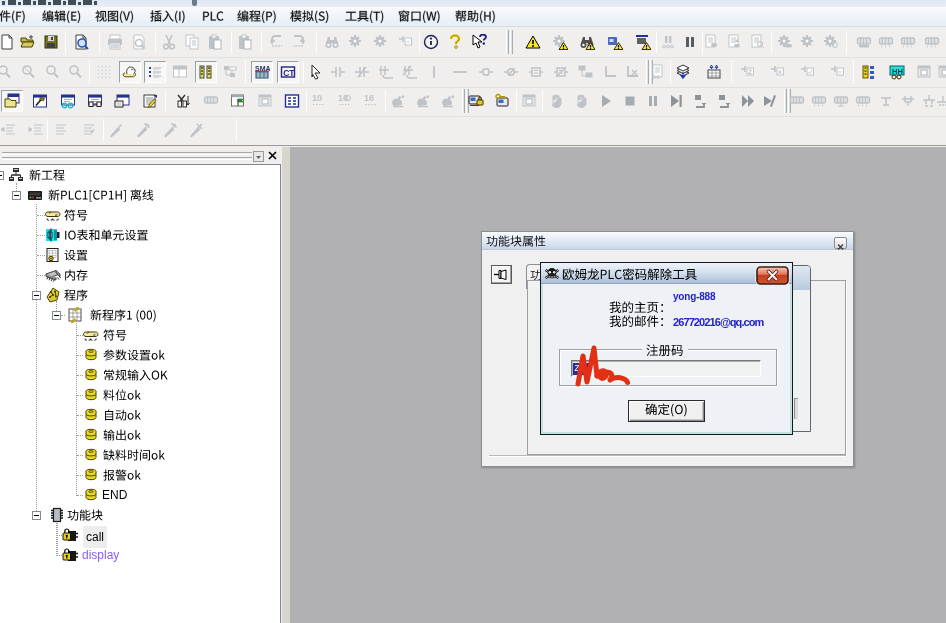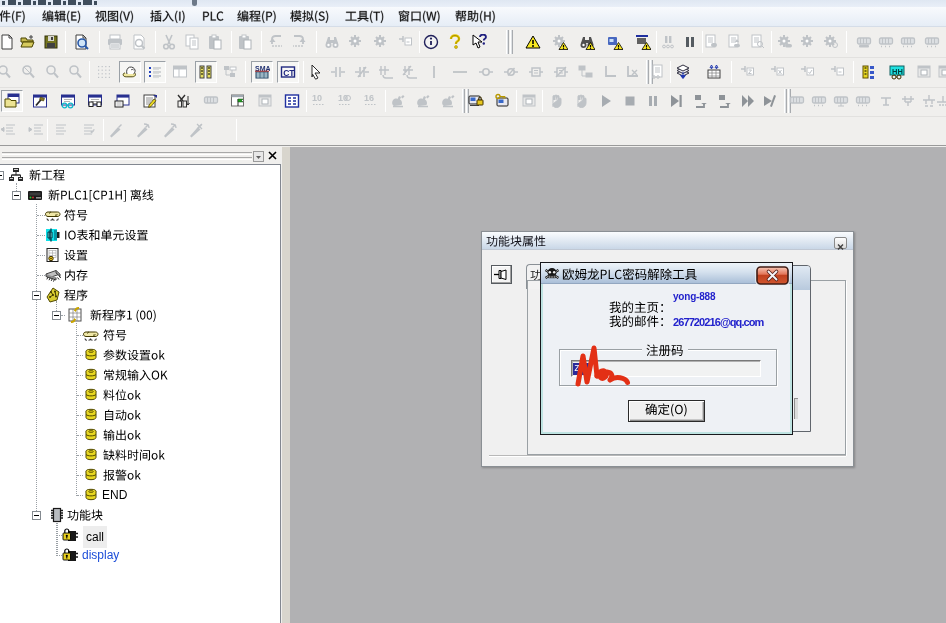--- a/index.html
+++ b/index.html
@@ -977,21 +977,21 @@
     <path d="M0.9 6.6V10.5L4.5 10.0V10.7H5.2V6.6H4.5V9.3L3.4 9.4V5.7H5.4V4.9H3.4V2.7H5.2V1.9H2.1C2.2 1.5 2.3 1 2.4 0.6L1.6 0.5C1.4 1.7 0.9 3 0.3 3.9C0.6 4 0.9 4.2 1.1 4.3C1.3 3.9 1.6 3.3 1.8 2.7H2.6V4.9H0.5V5.7H2.6V9.5L1.6 9.6V6.6ZM9.8 6.0H8.5C8.5 5.6 8.6 5.1 8.6 4.7V3.4H9.8ZM7.7 0.5V2.5H6.0V3.4H7.7V4.7C7.7 5.1 7.7 5.6 7.6 6.0H5.7V6.9H7.6C7.3 8.4 6.8 9.8 5.3 10.9C5.6 11 5.9 11.3 6 11.5C7.4 10.4 8.1 9 8.3 7.5C8.9 9.3 9.8 10.7 11 11.5C11.1 11.3 11.4 10.9 11.7 10.7C10.4 10 9.5 8.6 9 6.9H11.4V6.0H10.6V2.5H8.6V0.5Z M12.6 1.4C13 2.3 13.2 3.4 13.3 4.1L14 3.9C13.9 3.2 13.7 2.1 13.3 1.2ZM16.5 1.2C16.4 2 16 3.2 15.7 3.9L16.3 4.1C16.6 3.4 17 2.3 17.3 1.4ZM18.2 2.0C18.9 2.4 19.7 3 20.1 3.5L20.6 2.8C20.2 2.4 19.3 1.7 18.6 1.3ZM17.6 5.0C18.3 5.4 19.2 6 19.6 6.4L20 5.7C19.6 5.3 18.7 4.7 18 4.3ZM12.6 4.5V5.4H14.3C13.8 6.7 13.1 8.3 12.4 9.1C12.5 9.3 12.7 9.7 12.8 10.0C13.4 9.2 14 7.9 14.5 6.6V11.5H15.3V6.6C15.8 7.2 16.3 8.2 16.5 8.6L17.1 7.9C16.9 7.5 15.7 5.9 15.3 5.5V5.4H17.3V4.5H15.3V0.5H14.5V4.5ZM17.3 8.1 17.4 9 21.2 8.3V11.5H22.0V8.1L23.6 7.8L23.4 7.0L22 7.3V0.5H21.2V7.4Z M29.7 5.1C30.3 6.1 31.1 7.3 31.5 8.1L32.3 7.6C31.9 6.9 31.1 5.7 30.4 4.7ZM27.9 5.7V8.5H25.8V5.7ZM27.9 4.9H25.8V2.3H27.9ZM25 1.5V10.3H25.8V9.3H28.7V1.5ZM33.2 0.5V2.9H29.3V3.8H33.2V10.2C33.2 10.4 33.1 10.5 32.8 10.5C32.6 10.5 31.7 10.5 30.7 10.5C30.9 10.7 31 11.1 31.1 11.4C32.3 11.4 33 11.4 33.5 11.2C33.9 11.1 34.1 10.8 34.1 10.2V3.8H35.5V2.9H34.1V0.5Z M37.1 3.2V11.5H38.0V3.2ZM37.3 1.1C37.8 1.6 38.4 2.4 38.7 2.8L39.5 2.4C39.2 1.8 38.5 1.1 38 0.6ZM40.5 7.0H43.4V8.6H40.5ZM40.5 4.7H43.4V6.3H40.5ZM39.7 3.9V9.4H44.3V3.9ZM40.2 1.2V2.0H46.0V10.4C46 10.6 46 10.6 45.8 10.6C45.7 10.6 45.2 10.7 44.7 10.6C44.8 10.9 44.9 11.2 45 11.5C45.7 11.5 46.2 11.5 46.5 11.3C46.8 11.2 47 10.9 47 10.4V1.2Z M51.6 10.7C53.2 10.7 54.6 9.5 54.6 7.3C54.6 5.1 53.2 3.9 51.6 3.9C50 3.9 48.6 5.1 48.6 7.3C48.6 9.5 50 10.7 51.6 10.7ZM51.6 9.8C50.5 9.8 49.8 8.8 49.8 7.3C49.8 5.8 50.5 4.8 51.6 4.8C52.8 4.8 53.5 5.8 53.5 7.3C53.5 8.8 52.8 9.8 51.6 9.8Z M56.4 10.6H57.5V8.8L58.7 7.4L60.6 10.6H61.8L59.3 6.7L61.5 4.0H60.3L57.5 7.5H57.5V1.0H56.4Z" fill="#000"></path>
   </svg>
 <svg style="position:absolute;left:103px;top:468.5px" width="39" height="16">
     <path d="M5.1 0.9V11.5H6.0V5.8H6.3C6.8 7.1 7.4 8.2 8.2 9.2C7.6 9.9 6.9 10.5 6 10.9C6.3 11.1 6.5 11.3 6.6 11.5C7.5 11.1 8.2 10.5 8.8 9.9C9.4 10.6 10.1 11.1 10.9 11.5C11.1 11.3 11.4 10.9 11.6 10.7C10.8 10.4 10 9.9 9.4 9.2C10.2 8 10.8 6.6 11.1 5.2L10.5 5.0L10.4 5.0H6.0V1.7H9.8C9.8 2.8 9.7 3.3 9.5 3.4C9.4 3.5 9.3 3.5 9 3.5C8.8 3.5 8 3.5 7.2 3.5C7.4 3.7 7.5 4 7.5 4.2C8.3 4.2 9 4.3 9.4 4.2C9.8 4.2 10.1 4.1 10.3 3.9C10.6 3.6 10.7 3 10.7 1.3C10.8 1.1 10.8 0.9 10.8 0.9ZM7.2 5.8H10.1C9.8 6.8 9.3 7.7 8.8 8.5C8.1 7.7 7.6 6.8 7.2 5.8ZM2.3 0.5V2.9H0.6V3.8H2.3V6.3L0.4 6.8L0.6 7.8L2.3 7.3V10.4C2.3 10.6 2.2 10.7 2 10.7C1.8 10.7 1.2 10.7 0.5 10.7C0.7 10.9 0.8 11.3 0.8 11.5C1.8 11.5 2.3 11.5 2.7 11.4C3 11.2 3.2 11 3.2 10.4V7.0L4.6 6.6L4.5 5.7L3.2 6.1V3.8H4.5V2.9H3.2V0.5Z M14.3 8.2V8.7H21.7V8.2ZM14.3 7.2V7.7H21.7V7.2ZM14.2 9.3V11.5H15.1V11.2H21.0V11.5H21.8V9.3ZM15.1 10.6V9.8H21.0V10.6ZM17.3 5.4C17.4 5.6 17.5 5.8 17.6 6.0H12.8V6.7H23.2V6.0H18.6C18.5 5.8 18.3 5.4 18.1 5.2ZM13.8 1.9C13.6 2.5 13.1 3.2 12.4 3.7C12.6 3.8 12.8 4 12.9 4.2C13.1 4 13.3 3.9 13.4 3.7V5.4H14.1V5.1H15.9C15.9 5.2 16 5.4 16 5.5C16.3 5.5 16.7 5.5 16.8 5.5C17.1 5.5 17.3 5.4 17.4 5.3C17.6 5 17.7 4.4 17.8 2.7C17.8 2.6 17.8 2.4 17.8 2.4H14.4L14.5 2.1L14.4 2.0H14.8V1.6H16.2V2.0H17.0V1.6H18.3V1.0H17.0V0.5H16.2V1.0H14.8V0.5H14.1V1.0H12.6V1.6H14.1V2.0ZM19.6 0.5C19.3 1.5 18.7 2.5 17.9 3.1C18.1 3.2 18.4 3.4 18.5 3.6C18.8 3.3 19 3 19.3 2.7C19.5 3.2 19.8 3.6 20.2 4.0C19.7 4.4 19 4.7 18.3 4.9C18.4 5 18.7 5.4 18.7 5.5C19.5 5.3 20.2 4.9 20.8 4.5C21.4 5 22.2 5.4 23 5.7C23.1 5.4 23.4 5.1 23.5 5.0C22.7 4.8 22 4.5 21.4 4.0C21.9 3.5 22.3 2.9 22.5 2.1H23.4V1.5H20.0C20.2 1.2 20.3 0.9 20.4 0.6ZM21.7 2.1C21.5 2.7 21.2 3.2 20.8 3.6C20.4 3.1 20 2.7 19.7 2.1ZM17 3.0C16.9 4.2 16.9 4.7 16.8 4.8C16.7 4.9 16.6 4.9 16.5 4.9L16.2 4.9V3.3H13.8L14.1 3.0ZM14.1 3.8H15.5V4.6H14.1Z M27.6 10.7C29.2 10.7 30.6 9.5 30.6 7.3C30.6 5.1 29.2 3.9 27.6 3.9C26 3.9 24.6 5.1 24.6 7.3C24.6 9.5 26 10.7 27.6 10.7ZM27.6 9.8C26.5 9.8 25.8 8.8 25.8 7.3C25.8 5.8 26.5 4.8 27.6 4.8C28.8 4.8 29.5 5.8 29.5 7.3C29.5 8.8 28.8 9.8 27.6 9.8Z M32.4 10.6H33.5V8.8L34.7 7.4L36.6 10.6H37.8L35.3 6.7L37.5 4.0H36.3L33.5 7.5H33.5V1.0H32.4Z" fill="#000"></path>
   </svg>
 <div class="abs" style="left:102px;top:488px;font-size:12px;color:#000">END</div>
 <svg style="position:absolute;left:67px;top:508.5px" width="38" height="16">
     <path d="M0.5 8.4 0.7 9.3C2 9 3.7 8.5 5.3 8.0L5.2 7.1L3.3 7.7V2.8H5.0V1.9H0.6V2.8H2.4V7.9C1.7 8.1 1 8.3 0.5 8.4ZM7.2 0.7C7.2 1.5 7.2 2.4 7.1 3.2H5.1V4.1H7.1C6.9 7 6.3 9.4 3.7 10.8C3.9 11 4.2 11.3 4.3 11.5C7.1 10 7.8 7.3 8 4.1H10.4C10.2 8.4 10 10 9.7 10.4C9.5 10.5 9.4 10.6 9.2 10.6C8.9 10.6 8.2 10.5 7.5 10.5C7.6 10.7 7.7 11.1 7.8 11.4C8.4 11.4 9.1 11.4 9.5 11.4C9.9 11.4 10.2 11.3 10.5 10.9C10.9 10.4 11.1 8.6 11.3 3.7C11.3 3.6 11.3 3.2 11.3 3.2H8.0C8.1 2.4 8.1 1.5 8.1 0.7Z M16.6 5.5V6.6H14.0V5.5ZM13.2 4.8V11.5H14.0V9.1H16.6V10.5C16.6 10.6 16.6 10.7 16.4 10.7C16.2 10.7 15.7 10.7 15.2 10.7C15.3 10.9 15.4 11.2 15.5 11.5C16.2 11.5 16.7 11.5 17.1 11.3C17.4 11.2 17.5 10.9 17.5 10.5V4.8ZM14 7.3H16.6V8.4H14.0ZM22.3 1.4C21.6 1.7 20.5 2.2 19.5 2.5V0.5H18.6V4.5C18.6 5.5 18.9 5.7 20.1 5.7C20.3 5.7 21.9 5.7 22.1 5.7C23.1 5.7 23.4 5.4 23.4 3.9C23.2 3.8 22.8 3.7 22.7 3.5C22.6 4.7 22.5 4.9 22 4.9C21.7 4.9 20.4 4.9 20.1 4.9C19.6 4.9 19.5 4.9 19.5 4.5V3.3C20.7 2.9 21.9 2.5 22.9 2.1ZM22.4 6.7C21.7 7.2 20.6 7.6 19.5 8.0V6.1H18.6V10.1C18.6 11.1 18.9 11.4 20.1 11.4C20.3 11.4 21.9 11.4 22.2 11.4C23.2 11.4 23.4 11 23.6 9.4C23.3 9.3 23 9.2 22.8 9.0C22.7 10.4 22.6 10.6 22.1 10.6C21.8 10.6 20.4 10.6 20.2 10.6C19.6 10.6 19.5 10.5 19.5 10.2V8.7C20.7 8.4 22.1 7.9 23 7.4ZM13 3.9C13.3 3.8 13.7 3.8 17 3.5C17.1 3.8 17.2 4 17.2 4.2L18 3.8C17.8 3.1 17.1 2 16.5 1.2L15.7 1.5C16 1.9 16.3 2.4 16.6 2.8L14 3.0C14.5 2.4 15 1.5 15.4 0.7L14.5 0.5C14.1 1.4 13.5 2.3 13.3 2.6C13.1 2.8 12.9 3 12.7 3.1C12.8 3.3 13 3.7 13 3.9Z M33.7 6.0H31.8C31.9 5.6 31.9 5.1 31.9 4.7V3.4H33.7ZM31 0.6V2.5H28.8V3.4H31.0V4.7C31 5.1 31 5.6 30.9 6.0H28.5V6.9H30.8C30.5 8.4 29.6 9.8 27.5 10.9C27.7 11 28 11.3 28.1 11.5C30.3 10.4 31.3 8.9 31.6 7.2C32.3 9.2 33.3 10.8 35 11.5C35.1 11.3 35.4 10.9 35.6 10.8C34 10.1 32.9 8.7 32.4 6.9H35.4V6.0H34.6V2.5H31.9V0.6ZM24.4 8.6 24.8 9.5C25.8 9 27.2 8.4 28.5 7.8L28.2 7.0L26.9 7.6V4.2H28.2V3.4H26.9V0.6H26.1V3.4H24.6V4.2H26.1V8.0C25.5 8.2 24.9 8.4 24.4 8.6Z" fill="#000"></path>
   </svg>
 <div class="abs" style="left:83px;top:526px;font-size:12px;color:#000000;background:#ededed;padding:4px 3px;line-height:14px">call</div>
-<div class="abs" style="left:82px;top:548px;font-size:12px;color:#1d4ed8">display</div>
+<div class="abs" style="left:82px;top:548px;font-size:12px;color:#8b5cf6">display</div>
 <div class="abs" style="left:481px;top:231px;width:373px;height:236px;background:#f0f0f0;border:1px solid #8a8f94;box-shadow:1px 1px 2px rgba(0,0,0,0.25)">
     <div class="abs" style="left:0;top:0;width:371px;height:18px;background:linear-gradient(#fafcfe,#c9d7e7);border-bottom:1px solid #c0c8d4"></div>
   </div>
 <svg style="position:absolute;left:486px;top:234.5px" width="62" height="16">
     <path d="M0.5 8.4 0.7 9.3C2 9 3.7 8.5 5.3 8.0L5.2 7.1L3.3 7.7V2.8H5.0V1.9H0.6V2.8H2.4V7.9C1.7 8.1 1 8.3 0.5 8.4ZM7.2 0.7C7.2 1.5 7.2 2.4 7.1 3.2H5.1V4.1H7.1C6.9 7 6.3 9.4 3.7 10.8C3.9 11 4.2 11.3 4.3 11.5C7.1 10 7.8 7.3 8 4.1H10.4C10.2 8.4 10 10 9.7 10.4C9.5 10.5 9.4 10.6 9.2 10.6C8.9 10.6 8.2 10.5 7.5 10.5C7.6 10.7 7.7 11.1 7.8 11.4C8.4 11.4 9.1 11.4 9.5 11.4C9.9 11.4 10.2 11.3 10.5 10.9C10.9 10.4 11.1 8.6 11.3 3.7C11.3 3.6 11.3 3.2 11.3 3.2H8.0C8.1 2.4 8.1 1.5 8.1 0.7Z M16.6 5.5V6.6H14.0V5.5ZM13.2 4.8V11.5H14.0V9.1H16.6V10.5C16.6 10.6 16.6 10.7 16.4 10.7C16.2 10.7 15.7 10.7 15.2 10.7C15.3 10.9 15.4 11.2 15.5 11.5C16.2 11.5 16.7 11.5 17.1 11.3C17.4 11.2 17.5 10.9 17.5 10.5V4.8ZM14 7.3H16.6V8.4H14.0ZM22.3 1.4C21.6 1.7 20.5 2.2 19.5 2.5V0.5H18.6V4.5C18.6 5.5 18.9 5.7 20.1 5.7C20.3 5.7 21.9 5.7 22.1 5.7C23.1 5.7 23.4 5.4 23.4 3.9C23.2 3.8 22.8 3.7 22.7 3.5C22.6 4.7 22.5 4.9 22 4.9C21.7 4.9 20.4 4.9 20.1 4.9C19.6 4.9 19.5 4.9 19.5 4.5V3.3C20.7 2.9 21.9 2.5 22.9 2.1ZM22.4 6.7C21.7 7.2 20.6 7.6 19.5 8.0V6.1H18.6V10.1C18.6 11.1 18.9 11.4 20.1 11.4C20.3 11.4 21.9 11.4 22.2 11.4C23.2 11.4 23.4 11 23.6 9.4C23.3 9.3 23 9.2 22.8 9.0C22.7 10.4 22.6 10.6 22.1 10.6C21.8 10.6 20.4 10.6 20.2 10.6C19.6 10.6 19.5 10.5 19.5 10.2V8.7C20.7 8.4 22.1 7.9 23 7.4ZM13 3.9C13.3 3.8 13.7 3.8 17 3.5C17.1 3.8 17.2 4 17.2 4.2L18 3.8C17.8 3.1 17.1 2 16.5 1.2L15.7 1.5C16 1.9 16.3 2.4 16.6 2.8L14 3.0C14.5 2.4 15 1.5 15.4 0.7L14.5 0.5C14.1 1.4 13.5 2.3 13.3 2.6C13.1 2.8 12.9 3 12.7 3.1C12.8 3.3 13 3.7 13 3.9Z M33.7 6.0H31.8C31.9 5.6 31.9 5.1 31.9 4.7V3.4H33.7ZM31 0.6V2.5H28.8V3.4H31.0V4.7C31 5.1 31 5.6 30.9 6.0H28.5V6.9H30.8C30.5 8.4 29.6 9.8 27.5 10.9C27.7 11 28 11.3 28.1 11.5C30.3 10.4 31.3 8.9 31.6 7.2C32.3 9.2 33.3 10.8 35 11.5C35.1 11.3 35.4 10.9 35.6 10.8C34 10.1 32.9 8.7 32.4 6.9H35.4V6.0H34.6V2.5H31.9V0.6ZM24.4 8.6 24.8 9.5C25.8 9 27.2 8.4 28.5 7.8L28.2 7.0L26.9 7.6V4.2H28.2V3.4H26.9V0.6H26.1V3.4H24.6V4.2H26.1V8.0C25.5 8.2 24.9 8.4 24.4 8.6Z M38.6 1.7H45.7V2.8H38.6ZM37.7 1.0V4.5C37.7 6.4 37.6 9.1 36.4 11.0C36.6 11.1 37 11.3 37.2 11.4C38.4 9.5 38.6 6.6 38.6 4.5V3.5H46.6V1.0ZM40.3 6.0H42.4V6.8H40.3ZM43.3 6.0H45.4V6.8H43.3ZM44 9.1 44.4 9.6 43.3 9.7V8.8H46.0V10.7C46 10.8 45.9 10.9 45.8 10.9C45.7 10.9 45.2 10.9 44.7 10.9C44.8 11.1 44.9 11.3 44.9 11.5C45.7 11.5 46.2 11.5 46.5 11.4C46.8 11.3 46.8 11.1 46.8 10.7V8.1H43.3V7.4H46.3V5.4H43.3V4.7C44.3 4.6 45.3 4.5 46.1 4.4L45.6 3.8C44.1 4.1 41.4 4.2 39.3 4.3C39.3 4.4 39.4 4.7 39.4 4.9C40.4 4.9 41.4 4.8 42.4 4.8V5.4H39.5V7.4H42.4V8.1H39.0V11.5H39.9V8.8H42.4V9.7L40.3 9.8L40.4 10.5C41.6 10.4 43.2 10.3 44.7 10.2L45.1 10.8L45.6 10.6C45.4 10.2 45 9.5 44.6 9.0Z M50.1 0.5V11.5H51.0V0.5ZM49 2.8C48.9 3.7 48.7 5.1 48.3 5.9L49 6.1C49.4 5.2 49.6 3.8 49.6 2.9ZM51 2.7C51.4 3.3 51.8 4.2 51.9 4.8L52.5 4.4C52.4 3.9 52 3.1 51.7 2.4ZM52 10.2V11.1H59.4V10.2H56.4V7.2H58.8V6.4H56.4V3.9H59.1V3.0H56.4V0.5H55.5V3.0H54.0C54.1 2.4 54.3 1.8 54.4 1.2L53.5 1.0C53.2 2.7 52.8 4.3 52.1 5.3C52.3 5.4 52.7 5.6 52.9 5.8C53.2 5.2 53.4 4.6 53.7 3.9H55.5V6.4H52.9V7.2H55.5V10.2Z" fill="#14141c"></path>
   </svg>
 <div class="abs" style="left:834px;top:237px;width:13px;height:12px;background:linear-gradient(#fefefe,#dcdcdc);border:1px solid #8a8a8a;border-radius:2px"><svg width="11" height="10">
       <path d="M3 2.5l5 5M8 2.5l-5 5" stroke="#404040" stroke-width="1.4"></path>
     </svg></div>
 <div class="abs" style="left:491px;top:265px;width:21px;height:19px;background:#f4f4f4;border:1px solid #565b60;box-shadow:inset -1px -1px 0 #a0a0a0,inset 1px 1px 0 #fff"><svg width="19" height="17">

